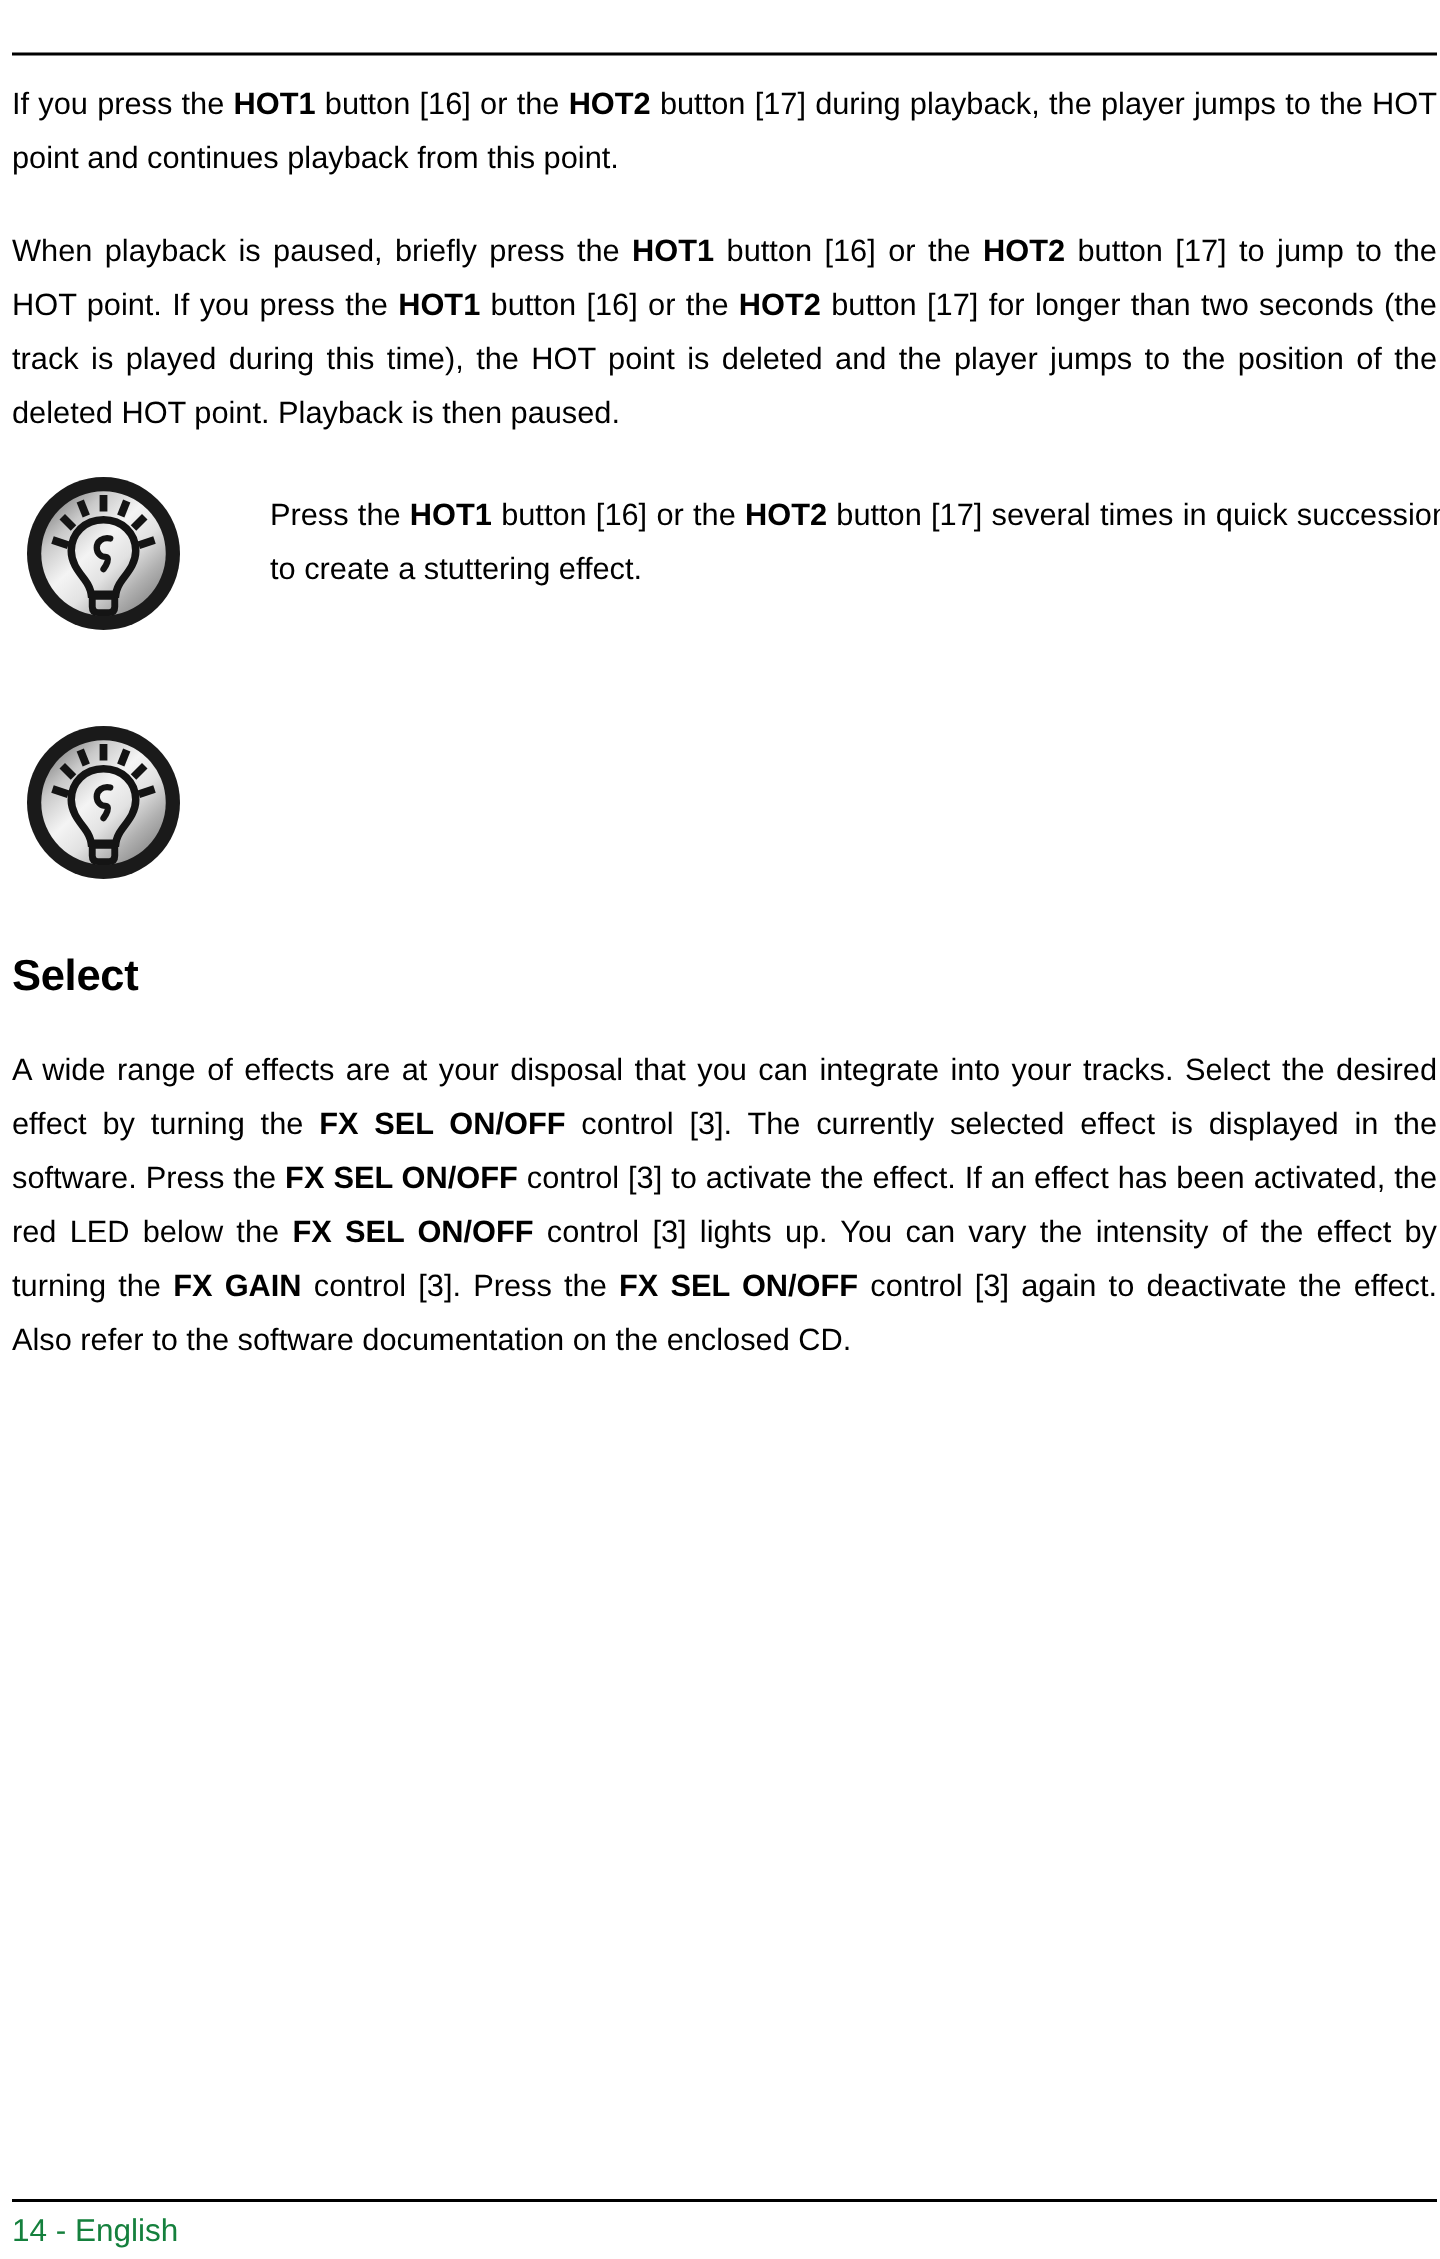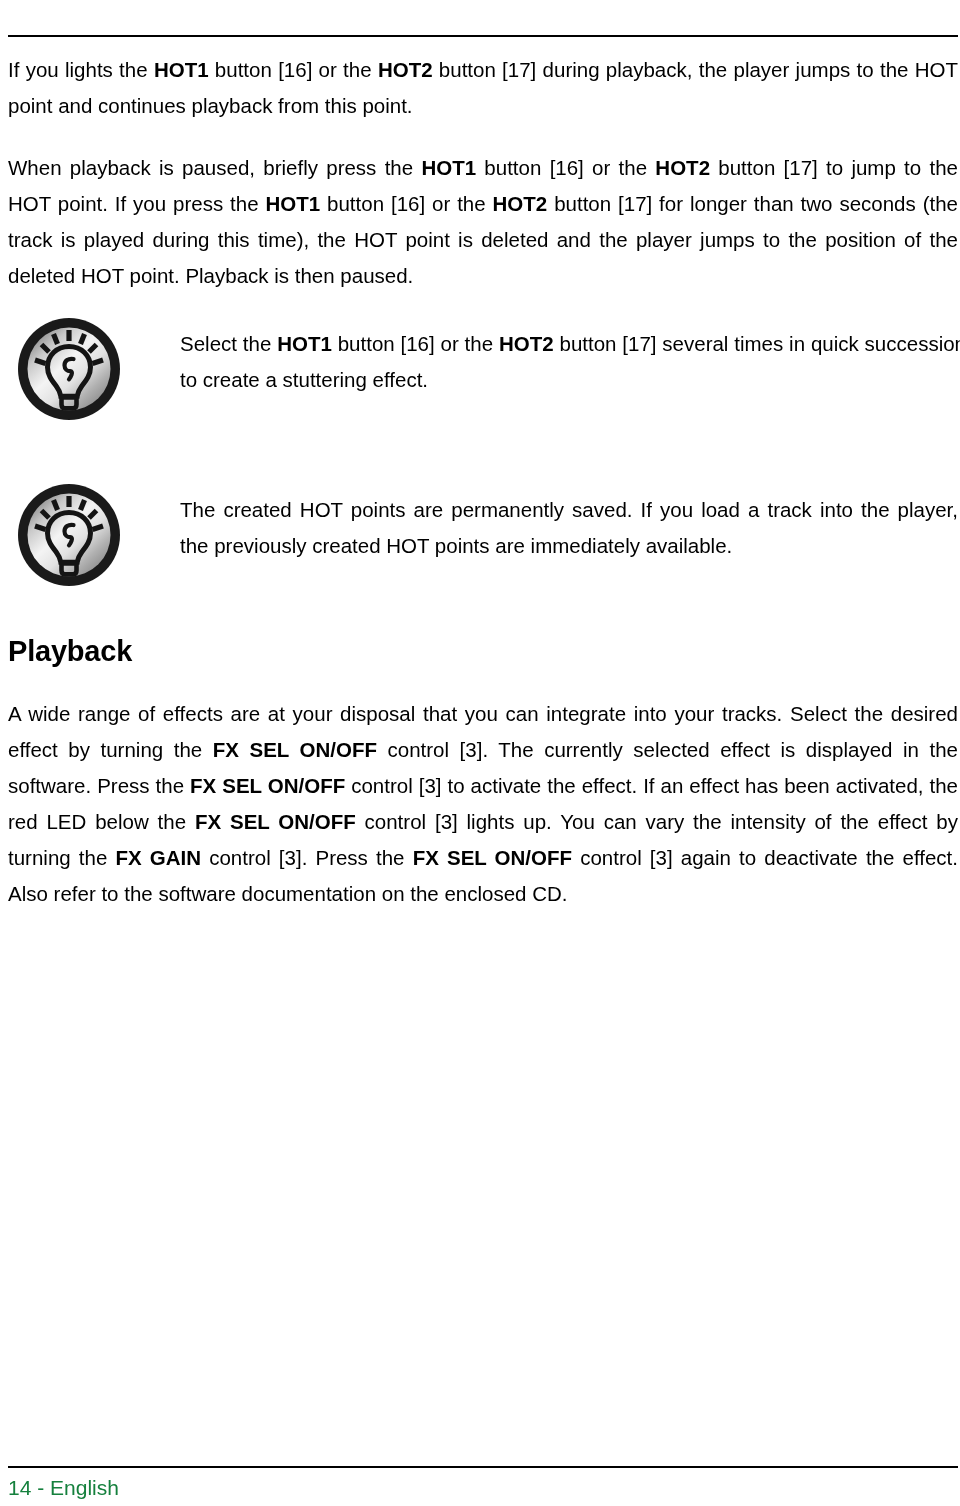--- a/index.html
+++ b/index.html
@@ -127,21 +127,21 @@
 </style>
 </head>
 <body>
 
 <div class="page">
 
   <div class="header-rule"></div>
 
   <div class="content">
 
-    <p class="body-par"><span>If you lights the </span><span class="b">HOT1</span><span> button [16] or the </span><span class="b">HOT2</span><span> button [17] during playback, the player jumps to the HOT point and continues playback from this point.</span></p>
+    <p class="body-par"><span>If you press the </span><span class="b">HOT1</span><span> button [16] or the </span><span class="b">HOT2</span><span> button [17] during playback, the player jumps to the HOT point and continues playback from this point.</span></p>
 
     <div class="sp-3"></div>
 
     <p class="body-par"><span>When playback is paused, briefly press the </span><span class="b">HOT1</span><span> button [16] or the </span><span class="b">HOT2</span><span> button [17] to jump to the HOT point. If you press the </span><span class="b">HOT1</span><span> button [16] or the </span><span class="b">HOT2</span><span> button [17] for longer than two seconds (the track is played during this time), the HOT point is deleted and the player jumps to the position of the deleted HOT point. Playback is then paused.</span></p>
 
     <div class="tip">
       <div class="tip-icon">
         <svg viewBox="0 0 106 106" xmlns="http://www.w3.org/2000/svg">
           <defs>
             <linearGradient id="bulbface1" x1="0.12" y1="0.1" x2="0.88" y2="0.92">
@@ -162,21 +162,21 @@
             <line x1="25.5" y1="28.5" x2="33" y2="36"></line>
             <line x1="80.5" y1="28.5" x2="73" y2="36"></line>
             <line x1="19" y1="44" x2="29.5" y2="47.5"></line>
             <line x1="87" y1="44" x2="76.5" y2="47.5"></line>
           </g>
           <path d="M53 30.5 C40.5 30.5 31.5 39.6 31.5 51.2 C31.5 59.2 36.2 64.8 40.5 70.5 C43.2 74.1 44.4 77.2 44.8 80.2 L61.2 80.2 C61.6 77.2 62.8 74.1 65.5 70.5 C69.8 64.8 74.5 59.2 74.5 51.2 C74.5 39.6 65.5 30.5 53 30.5 Z" fill="none" stroke="#141414" stroke-width="5"></path>
           <path d="M45.5 81.5 L60.5 81.5 L60.5 88.5 Q60.5 92.4 56.8 92.4 L49.2 92.4 Q45.5 92.4 45.5 88.5 Z" fill="none" stroke="#141414" stroke-width="4.6"></path>
           <path d="M57.5 43 C52.5 42 48.5 44.8 48.5 49.2 C48.5 53 51.5 55.2 54.2 55.2 C55.6 55.2 56.4 56.2 55.6 58.6 C55 60.4 54 62 53 63.4" fill="none" stroke="#141414" stroke-width="4.2" stroke-linecap="round" stroke-linejoin="round"></path>
         </svg>
       </div>
-      <p class="tip-text narrow"><span>Select the </span><span class="b">HOT1</span><span> button [16] or the </span><span class="b">HOT2</span><span> button [17] several times in quick succession to create a stuttering effect.</span></p>
+      <p class="tip-text narrow"><span>Press the </span><span class="b">HOT1</span><span> button [16] or the </span><span class="b">HOT2</span><span> button [17] several times in quick succession to create a stuttering effect.</span></p>
     </div>
 
     <div class="sp-1"></div>
 
     <div class="tip">
       <div class="tip-icon">
         <svg viewBox="0 0 106 106" xmlns="http://www.w3.org/2000/svg">
           <defs>
             <linearGradient id="bulbface2" x1="0.12" y1="0.1" x2="0.88" y2="0.92">
               <stop offset="0%" stop-color="#8f8f8f"></stop>
@@ -196,26 +196,25 @@
             <line x1="25.5" y1="28.5" x2="33" y2="36"></line>
             <line x1="80.5" y1="28.5" x2="73" y2="36"></line>
             <line x1="19" y1="44" x2="29.5" y2="47.5"></line>
             <line x1="87" y1="44" x2="76.5" y2="47.5"></line>
           </g>
           <path d="M53 30.5 C40.5 30.5 31.5 39.6 31.5 51.2 C31.5 59.2 36.2 64.8 40.5 70.5 C43.2 74.1 44.4 77.2 44.8 80.2 L61.2 80.2 C61.6 77.2 62.8 74.1 65.5 70.5 C69.8 64.8 74.5 59.2 74.5 51.2 C74.5 39.6 65.5 30.5 53 30.5 Z" fill="none" stroke="#141414" stroke-width="5"></path>
           <path d="M45.5 81.5 L60.5 81.5 L60.5 88.5 Q60.5 92.4 56.8 92.4 L49.2 92.4 Q45.5 92.4 45.5 88.5 Z" fill="none" stroke="#141414" stroke-width="4.6"></path>
           <path d="M57.5 43 C52.5 42 48.5 44.8 48.5 49.2 C48.5 53 51.5 55.2 54.2 55.2 C55.6 55.2 56.4 56.2 55.6 58.6 C55 60.4 54 62 53 63.4" fill="none" stroke="#141414" stroke-width="4.2" stroke-linecap="round" stroke-linejoin="round"></path>
         </svg>
       </div>
-      <p class="tip-text">The created HOT points are permanently saved. If you load a track into the player, the previously created HOT points are immediately available.</p>
     </div>
 
     <div class="sp-2"></div>
 
-    <h2 class="section-title">Playback</h2>
+    <h2 class="section-title">Select</h2>
 
     <div class="sp-3"></div>
 
     <p class="body-par"><span>A wide range of effects are at your disposal that you can integrate into your tracks. Select the desired effect by turning the </span><span class="b">FX SEL ON/OFF</span><span> control [3]. The currently selected effect is displayed in the software. Press the </span><span class="b">FX SEL ON/OFF</span><span> control [3] to activate the effect. If an effect has been activated, the red LED below the </span><span class="b">FX SEL ON/OFF</span><span> control [3] lights up. You can vary the intensity of the effect by turning the </span><span class="b">FX GAIN</span><span> control [3]. Press the </span><span class="b">FX SEL ON/OFF</span><span> control [3] again to deactivate the effect. Also refer to the software documentation on the enclosed CD.</span></p>
 
   </div>
 
   <div class="footer-rule"></div>
   <div class="footer-text">14 - English</div>
 

